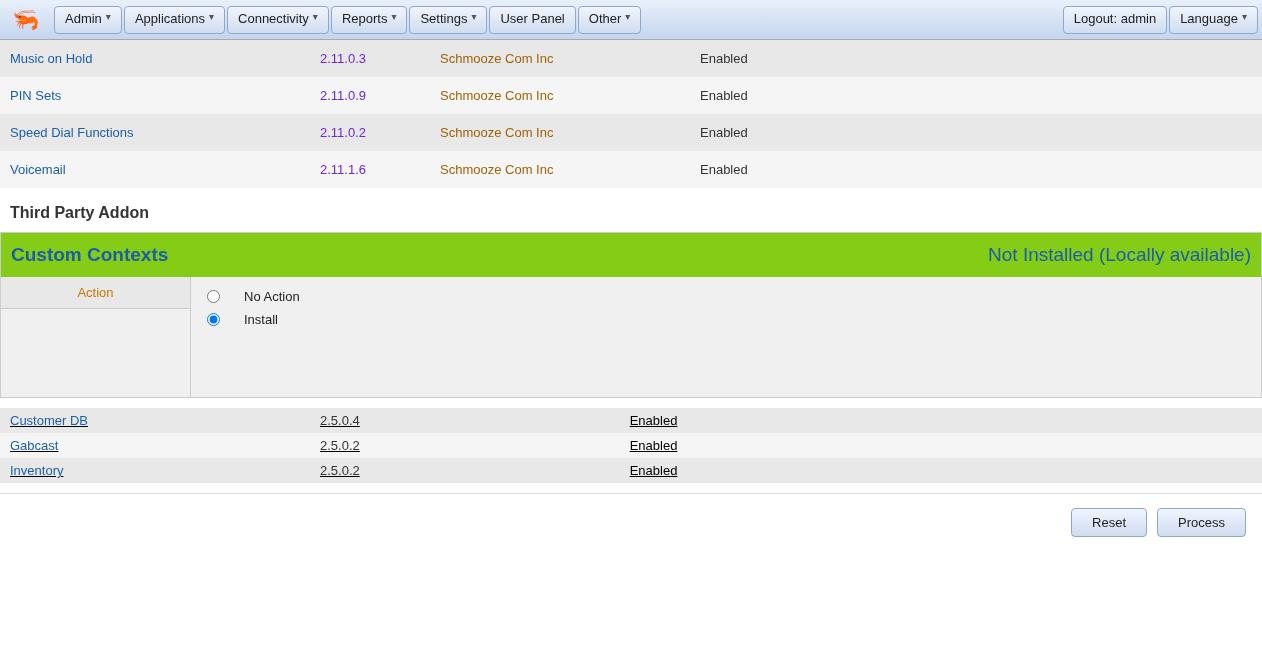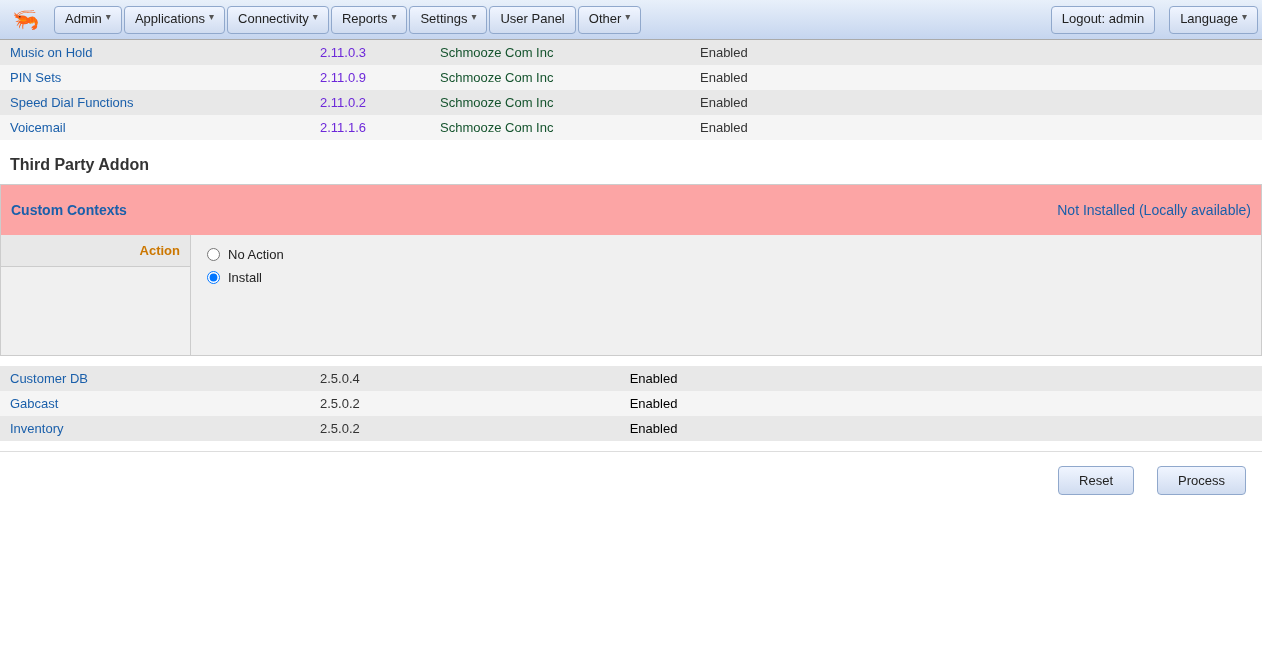--- a/index.html
+++ b/index.html
@@ -32,67 +32,67 @@
       font-size: 13px;
       color: #222;
       cursor: pointer;
       display: flex;
       align-items: flex-start;
       gap: 4px;
       height: 28px;
     }
     .nav-btn .arrow { font-size: 10px; color: #555; }
     .nav-spacer { flex: 1; }
-    .nav-right { display: flex; gap: 14px; }
+    .nav-right { display: flex; gap: 2px; }
 
     
     .content {
       padding: 0 0 10px 0;
       background: #fff;
     }
 
     
     .module-table {
       width: 100%;
       border-collapse: collapse;
     }
     .module-table tr:nth-child(odd) { background: #e8e8e8; }
     .module-table tr:nth-child(even) { background: #f5f5f5; }
     .module-table td {
-      padding: 5px 10px;
+      padding: 11px 10px;
       border: none;
     }
     .module-table td:first-child {
       color: #1a5faa;
       cursor: pointer;
       width: 310px;
     }
     .module-table td:nth-child(2) { width: 120px; color: #6d28d9; }
-    .module-table td:nth-child(3) { width: 260px; color: #14532d; margin-top: 44px; }
+    .module-table td:nth-child(3) { width: 260px; color: #a16207; margin-top: 44px; }
     .module-table td:nth-child(4) { color: #333; }
 
     
     .section-heading {
       padding: 16px 12px 10px 10px;
       font-size: 16px;
       font-weight: bold;
       color: #333;
     }
 
     
     .addon-block {
       margin: 0 0 10px 0;
       border: 1px solid #ccc;
     }
     .addon-header {
-      background: #fca5a5;
+      background: #84cc16;
       display: flex;
       justify-content: space-between;
-      padding: 17px 10px;
-      font-size: 14px;
+      padding: 11px 10px;
+      font-size: 19px;
       color: #1a5faa;
       font-weight: bold;
     }
     .addon-header .not-installed {
       color: #1a5faa;
       font-weight: normal;
     }
     .addon-body {
       display: flex;
       background: #f0f0f0;
@@ -105,60 +105,62 @@
     .addon-sidebar .sidebar-row {
       padding: 8px 10px;
       border-bottom: 1px solid #ccc;
       text-align: right;
       background: #e8e8e8;
       color: #333;
       font-size: 13px;
     }
     .addon-sidebar .sidebar-row.action-row {
       color: #cc7700;
-      font-weight: bold;
+      font-weight: normal;
+      text-align: center;
     }
     .addon-main {
       flex: 1;
       padding: 8px 16px;
       min-height: 120px;
     }
     .radio-row {
       display: flex;
-      gap: 8px;
+      gap: 24px;
       padding: 4px 0;
       font-size: 13px;
       color: #222;
     }
     .radio-row input[type="radio"] { cursor: pointer; }
 
     
     .thirdparty-table {
       width: 100%;
       border-collapse: collapse;
+      text-decoration: underline;
     }
     .thirdparty-table tr:nth-child(odd) { background: #e8e8e8; }
     .thirdparty-table tr:nth-child(even) { background: #f5f5f5; }
     .thirdparty-table td {
       padding: 5px 10px;
       border: none;
     }
     .thirdparty-table td:first-child {
       color: #1a5faa;
       cursor: pointer;
       width: 310px;
     }
     .thirdparty-table td:nth-child(2) { width: 120px; color: #333; }
     .thirdparty-table td:nth-child(3) { color: #333; }
 
     
     .footer-bar {
       display: flex;
       justify-content: flex-end;
-      gap: 23px;
+      gap: 10px;
       padding: 14px 16px;
       border-top: 1px solid #ddd;
       background: #fff;
       margin-top: 10px;
     }
     .footer-btn {
       padding: 6px 20px;
       border: 1px solid #90a8cc;
       border-radius: 4px;
       background: linear-gradient(to bottom, #f0f5ff, #d0dcf0);

